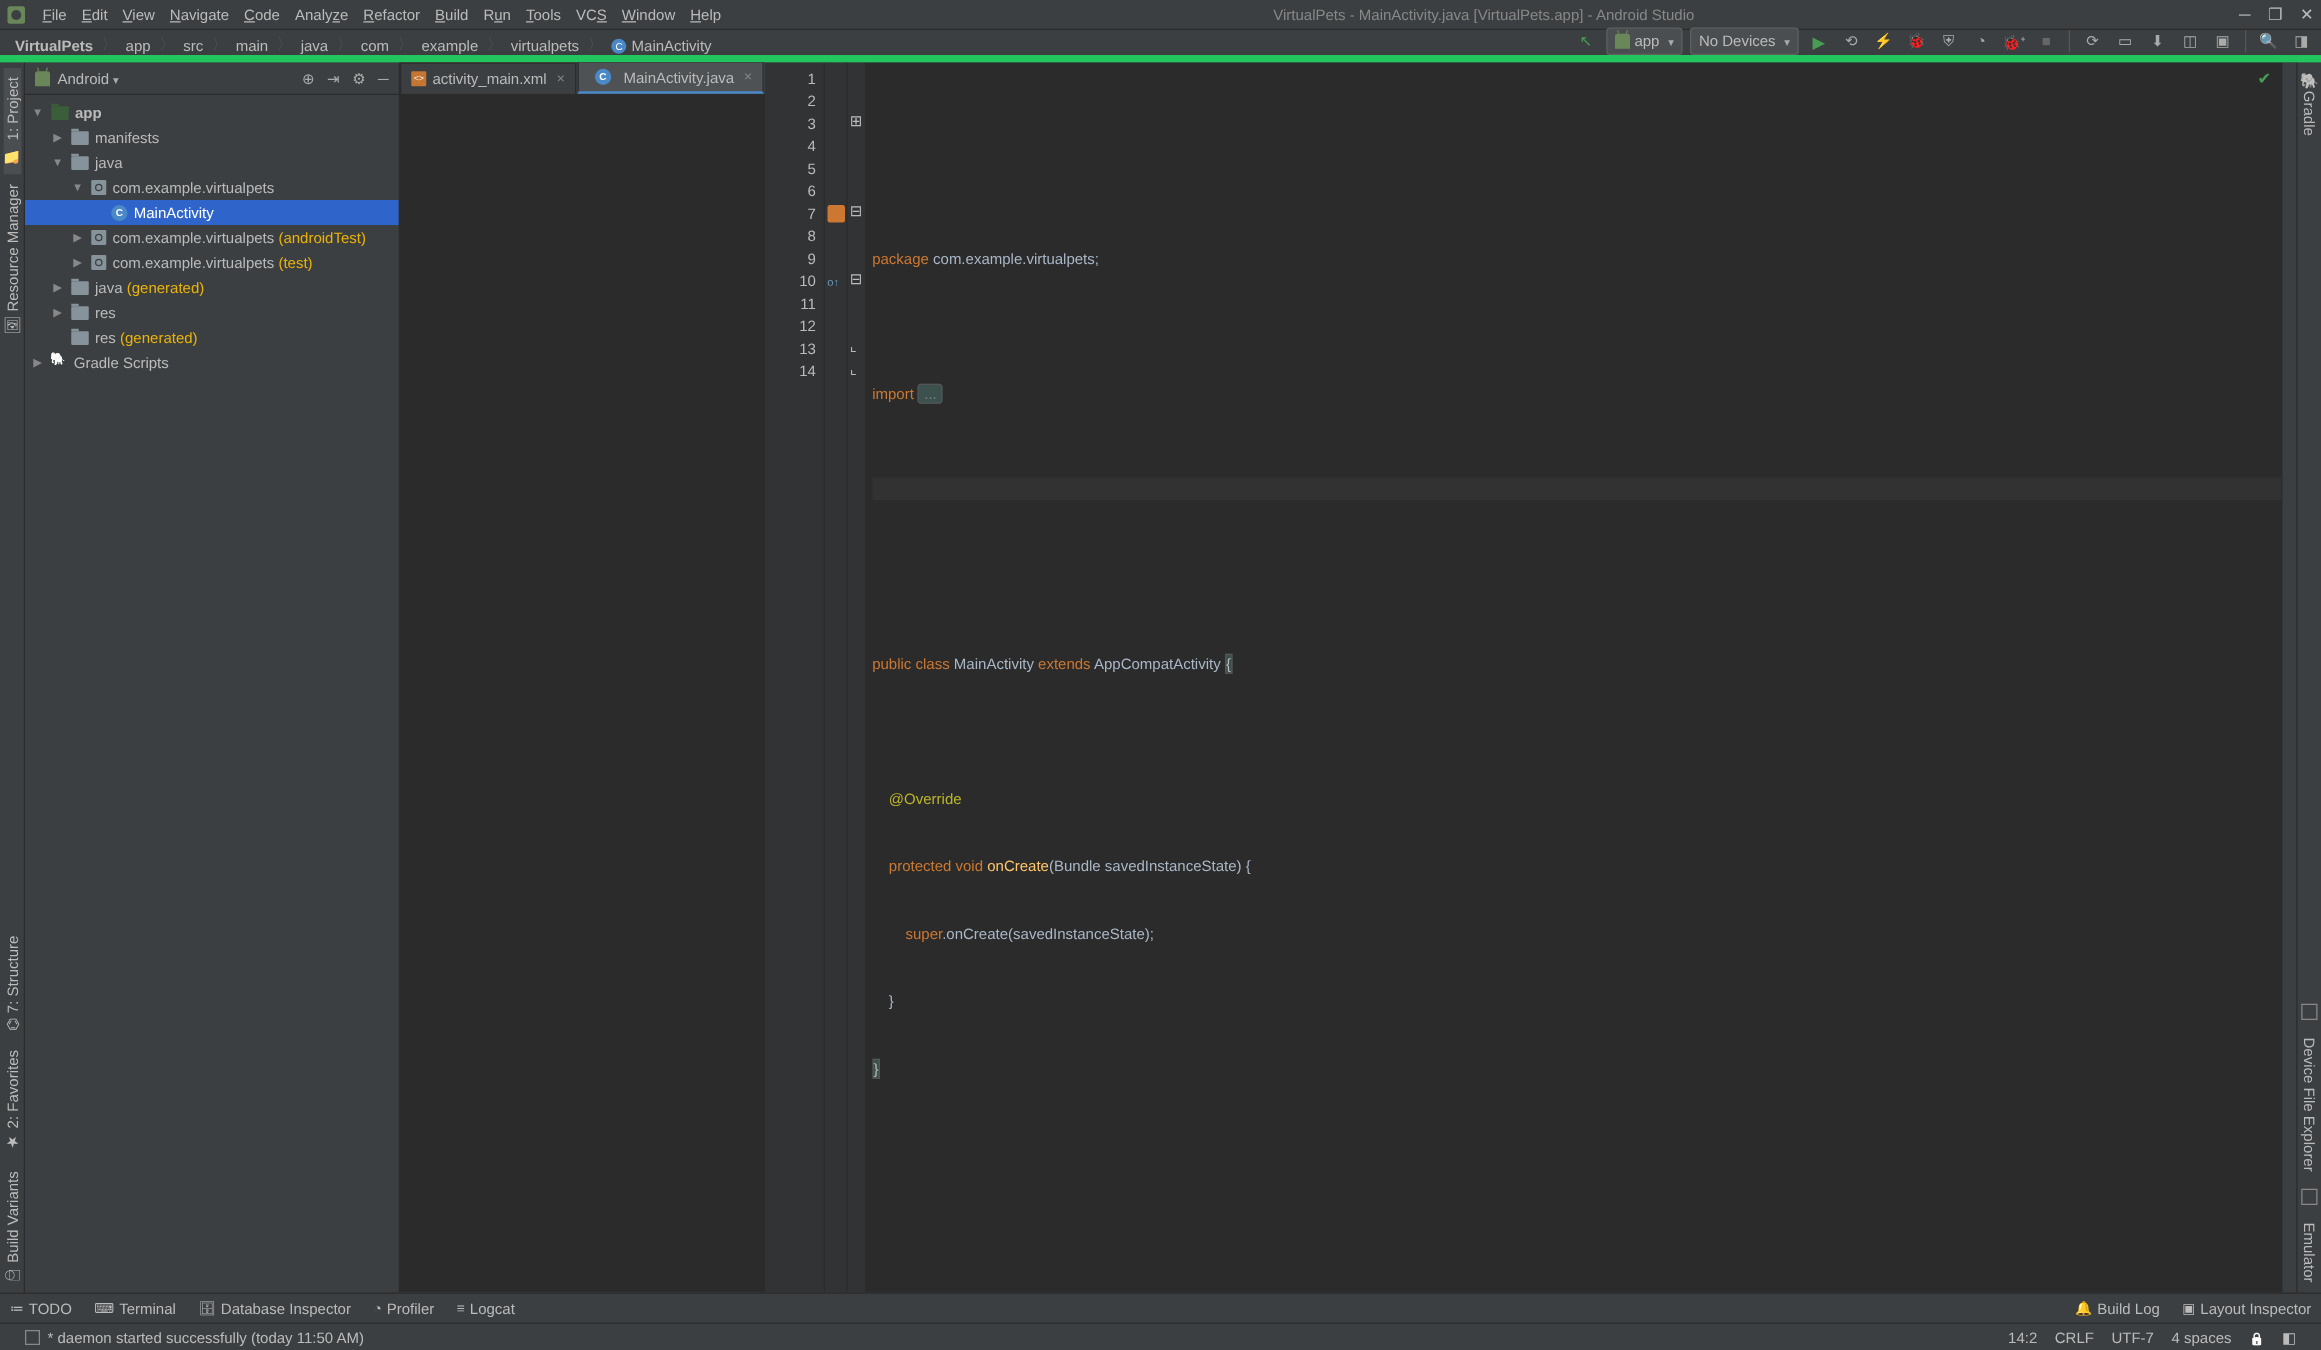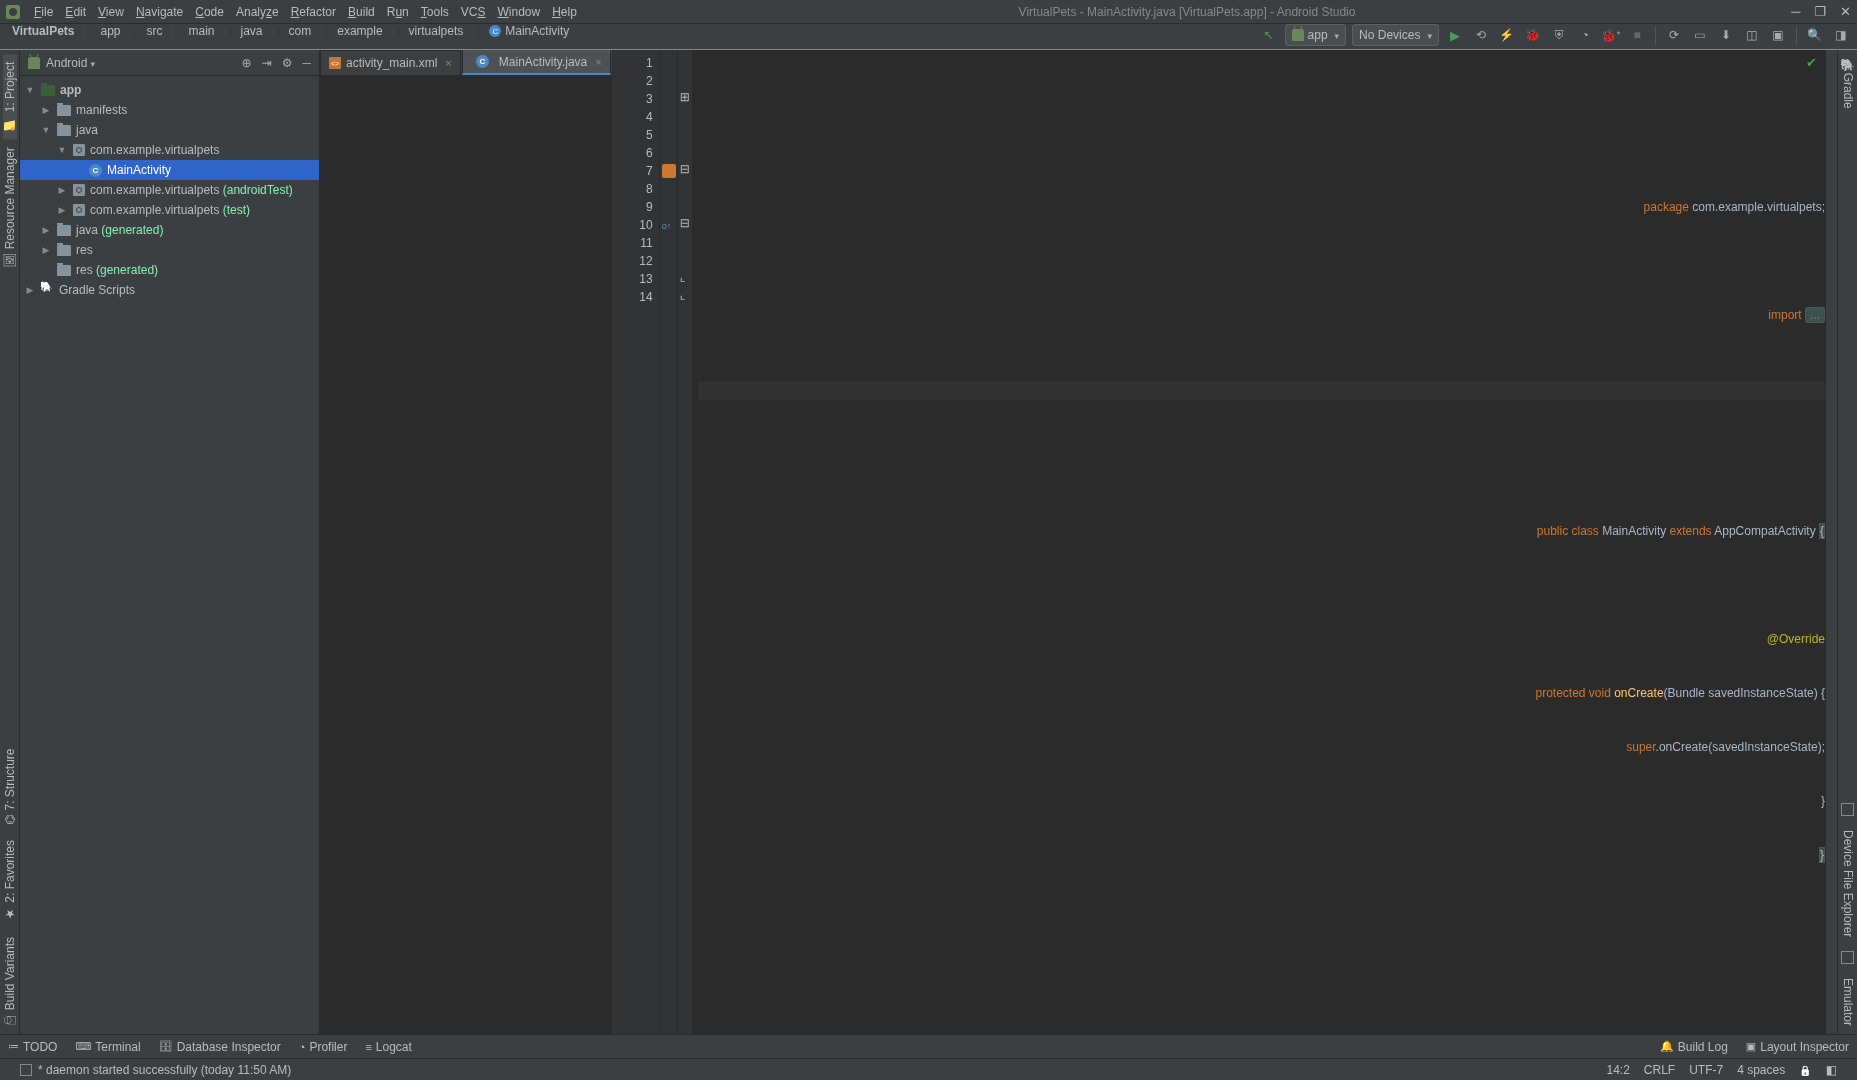--- a/index.html
+++ b/index.html
@@ -5,21 +5,21 @@
 * { margin:0; padding:0; box-sizing:border-box; font-family:"Segoe UI",Arial,sans-serif; font-size:12px; color:#bbb; user-select:none; }
 body { background:#3c3f41; width:1857px; height:1080px; overflow:hidden; display:flex; flex-direction:column; }
 .menubar { height:24px; background:#3c3f41; display:flex; align-items:center; padding:0 6px; border-bottom:1px solid #2b2b2b; }
 .linux-icon { width:14px; height:14px; margin-right:8px; background:#6a8759; border-radius:2px; position:relative; }
 .linux-icon::before { content:""; position:absolute; inset:3px; background:#3c3f41; border-radius:50%; }
 .menu-item { padding:0 6px; cursor:pointer; }
 .menu-item u { text-decoration:underline; }
 .title { flex:1; text-align:center; color:#888; }
 .win-controls { display:flex; gap:14px; margin-left:auto; }
 .win-controls span { color:#bbb; cursor:pointer; font-size:13px; }
-.navbar { height:26px; background:#3c3f41; border-bottom:1px solid #22c55e; display:flex; align-items:flex-start; padding:0 6px; }
+.navbar { height:26px; background:#3c3f41; border-bottom:6px solid #22c55e; display:flex; align-items:flex-end; padding:0 6px; }
 .crumb { display:flex; align-items:center; gap:4px; padding:0 6px; color:#bbb; }
 .crumb-sep { color:#555; margin:0 1px; }
 .crumb .badge { width:12px; height:12px; background:#4a88c7; border-radius:50%; display:inline-flex; align-items:center; justify-content:center; font-size:8px; color:#fff; }
 .navbar-right { margin-left:auto; display:flex; align-items:center; gap:6px; }
 .nav-icon { width:20px; height:20px; display:flex; align-items:center; justify-content:center; color:#aaa; cursor:pointer; }
 .run-config { background:#4b4e50; border:1px solid #5e6060; border-radius:3px; padding:2px 6px; display:flex; align-items:center; gap:4px; height:22px; }
 .android-head { width:12px;height:12px;background:#6a8759;border-radius:2px 2px 0 0; position:relative; display:inline-block; }
 .android-head::before,.android-head::after { content:""; position:absolute; width:1px; height:3px; background:#6a8759; top:-3px; }
 .android-head::before { left:2px; transform:rotate(-20deg);} .android-head::after { right:2px; transform:rotate(20deg);}
 .dropdown-arrow::after { content:"▾"; font-size:9px; color:#aaa; margin-left:3px; }
@@ -44,42 +44,42 @@
 .arrow { width:12px; text-align:center; color:#888; font-size:9px; }
 .arrow.open::before { content:"▼"; } .arrow.closed::before { content:"▶"; } .arrow.none::before { content:""; }
 .folder-icon { width:14px; height:11px; background:#87939a; border-radius:1px; margin:0 5px; position:relative; }
 .folder-icon::before { content:""; position:absolute; top:-2px; left:0; width:6px; height:2px; background:#87939a; }
 .folder-icon.mod { background:#3a5e3a; } .folder-icon.mod::before { background:#3a5e3a; }
 .pkg-icon { width:12px; height:12px; background:#87939a; margin:0 5px; position:relative; border-radius:1px; }
 .pkg-icon::after { content:""; position:absolute; inset:3px; border:1px solid #3c3f41; border-radius:50%; }
 .class-icon { width:13px;height:13px;background:#4a88c7;border-radius:50%;margin:0 5px;display:flex;align-items:center;justify-content:center;font-size:8px;color:#fff; font-weight:bold;}
 .gradle-icon { width:13px;height:13px;margin:0 5px;position:relative;}
 .gradle-icon::before { content:"🐘"; font-size:10px; position:absolute; top:-3px; left:-1px; filter:grayscale(1) brightness(1.5);}
-.dim { color:#86efac; }
+.dim { color:#eab308; }
 .editor-area { flex:1; display:flex; flex-direction:row; background:#2b2b2b; }
 .tabs { height:26px; background:#3c3f41; display:flex; align-items:flex-end; border-bottom:1px solid #2b2b2b; padding-left:0; }
 .tab { height:25px; background:#3c3f41; border:1px solid #2b2b2b; border-bottom:none; padding:0 8px; display:flex; align-items:center; gap:5px; margin-right:1px; cursor:pointer; }
 .tab.active { background:#4e5254; border-bottom:2px solid #4a88c7; height:26px; }
 .xml-icon { width:12px;height:12px;background:#c57633;border-radius:1px;display:flex;align-items:center;justify-content:center;font-size:7px;color:#fff; }
 .tab .close { color:#888; font-size:11px; margin-left:3px; }
 .editor-body { flex:1; display:flex; overflow:hidden; position:relative; }
 .line-gutter { width:48px; background:#313335; text-align:right; padding:4px 6px 0 0; font-family:Consolas,monospace; font-size:13px; color:#606366; line-height:18px; border-right:1px solid #2b2b2b;}
 .marker-gutter { width:18px; background:#313335; border-right:1px solid #2b2b2b; position:relative; }
 .marker { position:absolute; left:2px; width:14px; height:14px; }
 .marker.usage { background:#cc7832; border-radius:2px; top:calc(4px + 6*18px + 2px); }
 .marker.override { top:calc(4px + 9*18px + 2px); }
 .marker.override::before { content:"o↑"; font-size:9px; color:#6897bb; }
 .fold-gutter { width:14px; background:#313335; position:relative; font-family:monospace; font-size:10px; color:#606366;}
 .fold { position:absolute; left:2px; cursor:pointer;}
 .code { flex:1; font-family:Consolas,monospace; font-size:13px; line-height:18px; padding:4px 0 0 6px; background:#2b2b2b; white-space:pre; position:relative;}
 .kw { color:#cc7832; } .cls { color:#a9b7c6; } .ann { color:#bbb529; }
 .mtd { color:#ffc66d;margin-top:16px; } .fld { color:#9876aa; font-style:italic;}
 .folded { background:#3b514d; border:1px solid #555; border-radius:3px; padding:0 4px; color:#808080;}
 .caret-line { position:absolute; left:0; right:0; height:18px; background:#323232; top:calc(4px + 13*18px); z-index:0;}
-.code > div { position:relative; z-index:1;text-align:right; }
+.code > div { position:relative; z-index:1; }
 .hl-brace { background:#3b514d; border:1px solid #555;}
 .right-margin { position:absolute; top:0; bottom:0; left:706px; width:1px; background:#3c3f41; }
 .inspect { position:absolute; top:4px; right:8px; color:#499c54; font-size:13px; }
 .err-stripe { width:12px; background:#3c3f41; border-left:1px solid #2b2b2b;}
 .bottom-tools { height:24px; background:#3c3f41; border-top:1px solid #2b2b2b; display:flex; align-items:center; padding:0 8px; gap:18px; }
 .btool { display:flex; align-items:center; gap:4px; cursor:pointer; color:#aaa; }
 .btool-icon { font-size:11px; }
 .bottom-tools-right { margin-left:auto; display:flex; gap:18px; }
 .status-bar { height:22px; background:#3c3f41; border-top:1px solid #2b2b2b; display:flex; align-items:center; padding:0 20px; font-size:11px;}
 .status-bar .sq-empty { width:12px;height:12px;border:1px solid #888;margin-right:6px;}

